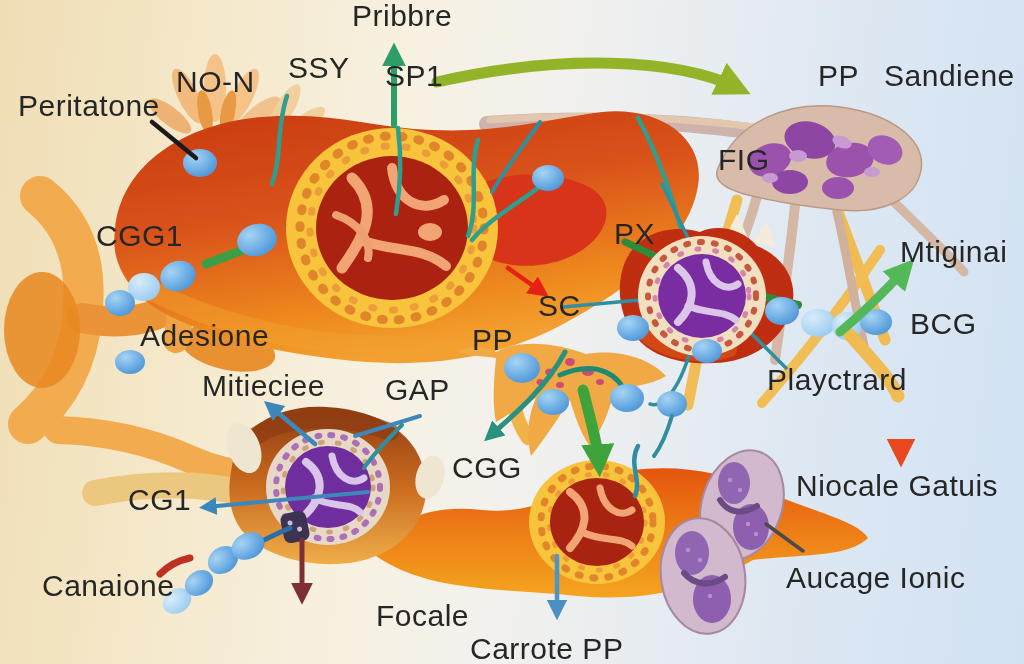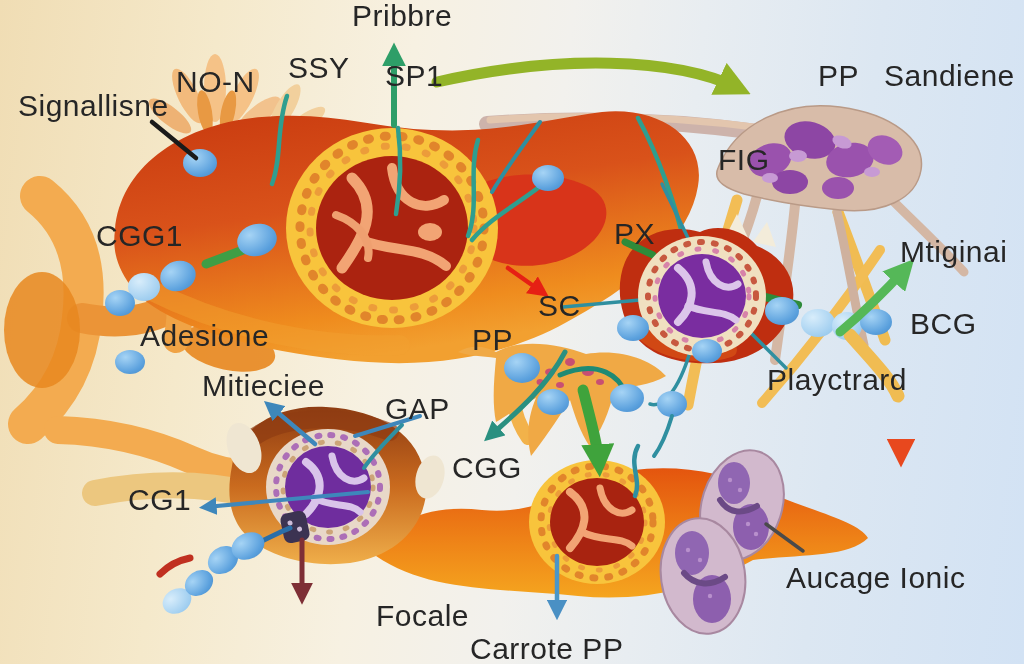--- a/index.html
+++ b/index.html
@@ -307,37 +307,39 @@
     <path d="M302,540 L302,596" stroke="#7e2f36" stroke-width="5" marker-end="url(#mDarkRed)"></path>
     <path d="M557,556 L557,612" stroke="#4a96c8" stroke-width="4.5" marker-end="url(#mBlue)"></path>
     <path d="M315,444 L270,406" stroke="#3e87bb" stroke-width="4.5" marker-end="url(#mBlueTeal)"></path>
     <path d="M152,122 L196,158" stroke="#1a1a1a" stroke-width="4.5"></path>
     <path d="M540,122 C520,150 505,170 492,192" stroke="#2f8fa0" stroke-width="4"></path>
     <path d="M402,425 C385,442 372,456 364,468" stroke="#2f8fa0" stroke-width="4"></path>
     <path d="M766,524 L803,551" stroke="#4a4a4a" stroke-width="3.5"></path>
   </g>
 </svg>
 
-<div class="label" style="left:18px;top:90px">Signallisne</div>
+<div class="label" style="left:18px;top:90px">Peritatone</div>
 <div class="label" style="left:176px;top:66px">NO-N</div>
 <div class="label" style="left:288px;top:52px">SSY</div>
 <div class="label" style="left:352px;top:0px">Pribbre</div>
 <div class="label" style="left:385px;top:60px">SP1</div>
 <div class="label" style="left:818px;top:60px">PP</div>
 <div class="label" style="left:884px;top:60px">Sandiene</div>
 <div class="label" style="left:718px;top:144px">FIG</div>
 <div class="label" style="left:614px;top:218px">PX</div>
 <div class="label" style="left:900px;top:236px">Mtiginai</div>
 <div class="label" style="left:910px;top:308px">BCG</div>
 <div class="label" style="left:538px;top:290px">SC</div>
 <div class="label" style="left:96px;top:220px">CGG1</div>
 <div class="label" style="left:140px;top:320px">Adesione</div>
 <div class="label" style="left:202px;top:370px">Mitieciee</div>
-<div class="label" style="left:385px;top:393px">GAP</div>
+<div class="label" style="left:385px;top:374px">GAP</div>
 <div class="label" style="left:472px;top:324px">PP</div>
 <div class="label" style="left:452px;top:452px">CGG</div>
 <div class="label" style="left:767px;top:364px">Playctrard</div>
+<div class="label" style="left:796px;top:470px">Niocale Gatuis</div>
 <div class="label" style="left:128px;top:484px">CG1</div>
+<div class="label" style="left:42px;top:570px">Canaione</div>
 <div class="label" style="left:376px;top:600px">Focale</div>
 <div class="label" style="left:470px;top:633px">Carrote PP</div>
 <div class="label" style="left:786px;top:562px">Aucage Ionic</div>
 
 </div>
 
 </body></html>

